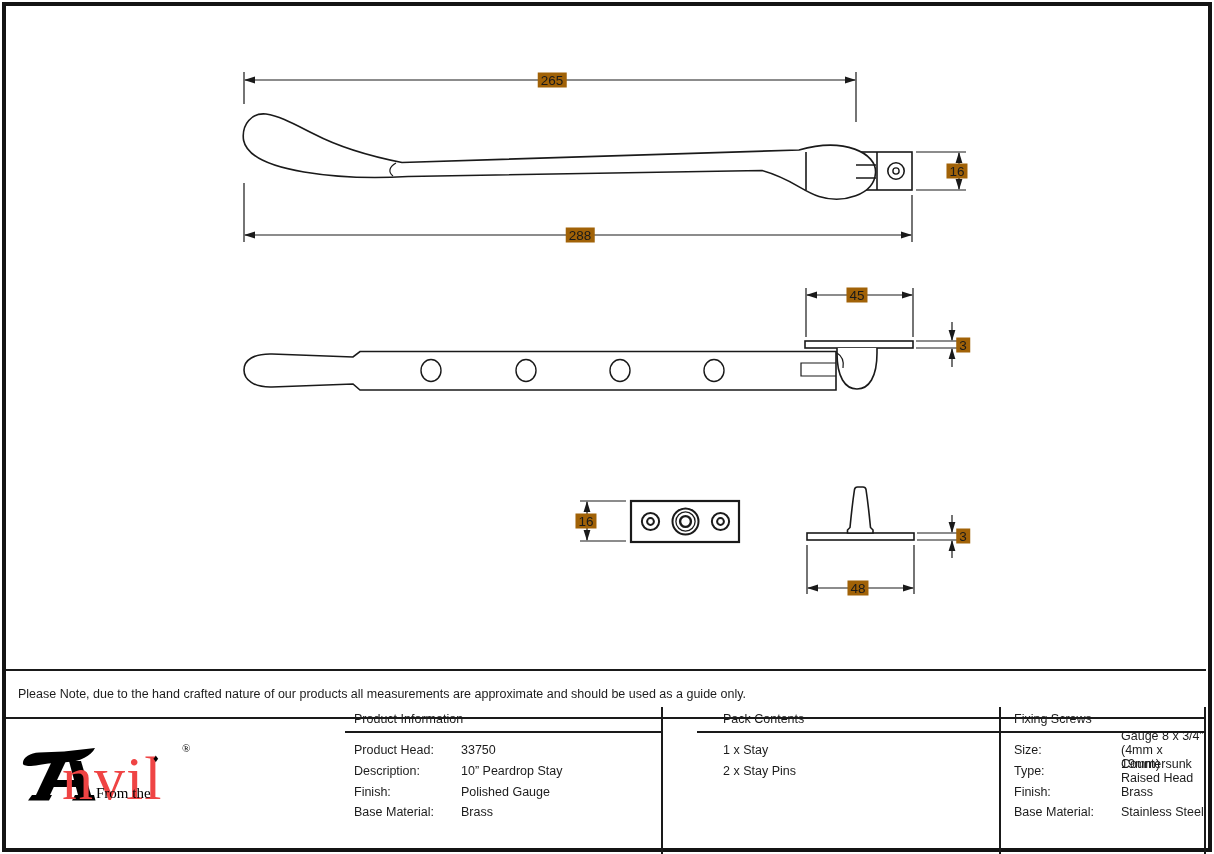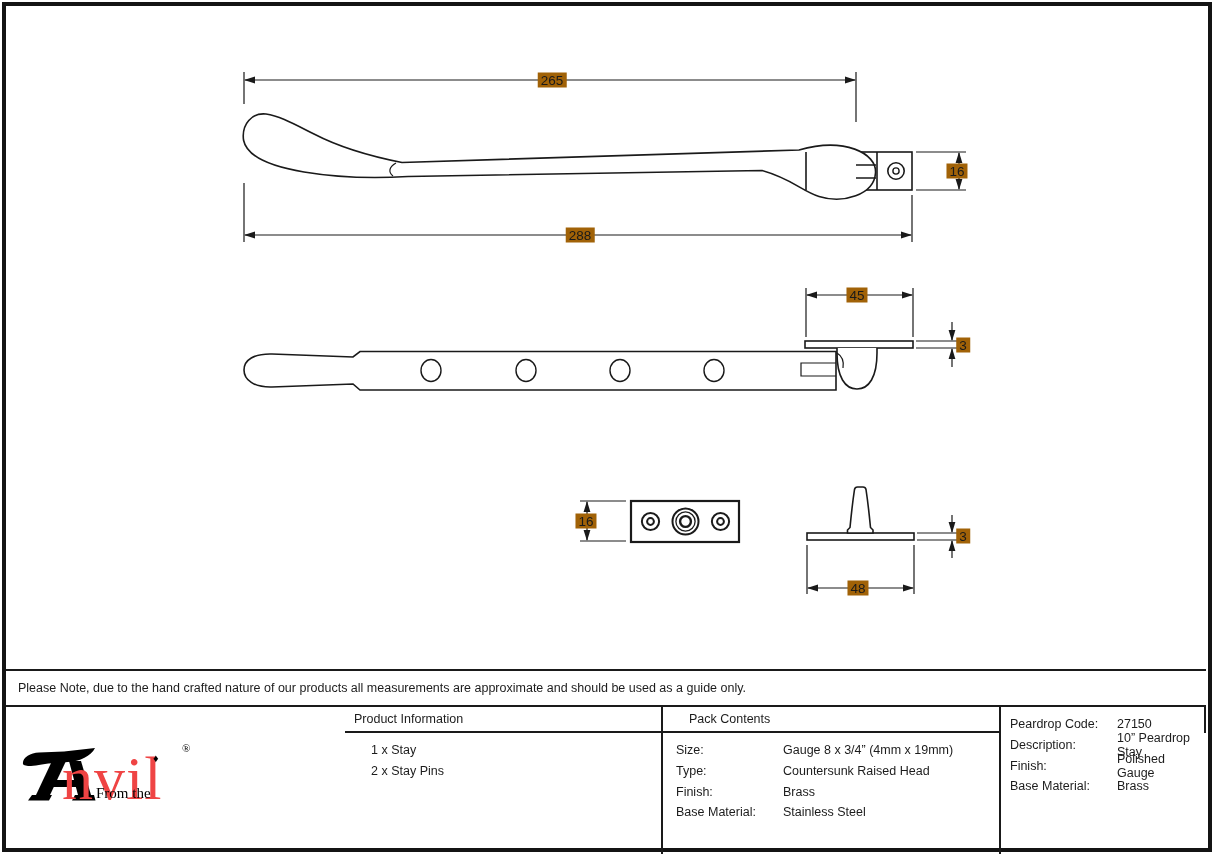--- a/index.html
+++ b/index.html
@@ -2,33 +2,33 @@
 <html><head>
 <meta charset="utf-8">
 <style>
   html,body{margin:0;padding:0;width:1214px;height:854px;background:#fff;overflow:hidden;}
   .sheet{position:absolute;inset:2px;border:4px solid #141414;background:#fff;
          font-family:"Liberation Sans",sans-serif;color:#1c1c1c;}
   .drawing-layer{position:absolute;left:0;top:0;}
   .dim-label{position:absolute;transform:translate(-50%,-50%);font-size:13.5px;
              color:#1a1a1a;background:#a16207;padding:0 3px;white-space:nowrap;z-index:3;}
   
-  .note-row{position:absolute;left:0;top:663px;width:1200px;height:38px;box-sizing:border-box;
+  .note-row{position:absolute;left:0;top:663px;width:1200px;height:50px;box-sizing:border-box;
             border-top:2px solid #1a1a1a;border-bottom:2px solid #1a1a1a;
             display:flex;align-items:center;padding-left:12px;font-size:12.5px;}
   
   .spec-table{position:absolute;left:0;top:701px;width:1200px;height:161px;
               display:grid;grid-template-columns:339px 318px 338px 1fr;
               grid-template-rows:26px 1fr;}
   .hcell{box-sizing:border-box;border-right:2px solid #1a1a1a;border-bottom:2px solid #1a1a1a;
          display:flex;align-items:center;font-size:12.5px;}
   .bcell{box-sizing:border-box;border-right:2px solid #1a1a1a;padding-top:7px;font-size:12.5px;}
   .spec-row{display:flex;height:20.7px;align-items:center;}
   .spec-row .lab{width:107px;flex:none;}
-  .pad1{padding-left:9px;} .pad2{padding-left:26px;} .pad3{padding-left:13px;}
+  .pad1{padding-left:9px;} .pad2{padding-left:26px;margin-left:34px;} .pad3{padding-left:13px;}
   .logo-cell{grid-row:1 / span 2;position:relative;}
   .logo-big{position:absolute;left:56px;top:40px;font-family:"Liberation Serif",serif;
             font-size:62px;line-height:62px;color:#ef4444;letter-spacing:1px;}
   .logo-from{position:absolute;left:90px;top:41px;font-family:"Liberation Serif",serif;
              font-size:15px;color:#000;margin-top:37px;}
   .logo-diamond{position:absolute;left:147px;top:45px;font-size:11px;color:#000;}
   .logo-reg{position:absolute;left:176px;top:35px;font-size:11px;color:#000;
             font-family:"Liberation Serif",serif;}
   svg .ln{stroke:#1a1a1a;fill:none;}
   svg .thin{stroke-width:1.2;}
@@ -140,39 +140,40 @@
   <span class="dim-label" style="left:957px;top:530px">3</span>
   <span class="dim-label" style="left:852px;top:582px">48</span>
 
   <div class="note-row">
     <span>Please Note, due to the hand crafted nature of our products all measurements are approximate and should be used as a guide only.</span>
   </div>
 
   <div class="spec-table">
     <div class="hcell pad1">Product Information</div>
     <div class="hcell pad2">Pack Contents</div>
+    <div class="hcell pad3">Fixing Screws</div>
     <div class="logo-cell">
       <svg style="position:absolute;left:16px;top:40px" width="74" height="55" viewBox="0 0 74 55">
         <path fill="#000" d="M1,17 C0,11 8,6 17,5.5 L42,4.5 L73,1 C69,9 58,14.5 46,15 L33,16 C24,16.5 15,18.5 9,19 C5,19 1.5,18.5 1,17 Z"></path>
         <path fill="#000" d="M30,14 L44,14 L28,48 L14,48 Z"></path>
         <path fill="#000" d="M10,48 L30,48 L27,53.5 L6,53.5 Z"></path>
         <path fill="#000" d="M47,14 L59,14 L69,48 L56,48 Z"></path>
         <path fill="#000" d="M53,48 L72,48 L73.5,53.5 L50,53.5 Z"></path>
         <path fill="#000" d="M25,33 L63,33 L64.5,40 L22,40 Z"></path>
       </svg>
       <div class="logo-big">nvil</div>
       <div class="logo-from">From the</div>
       <div class="logo-diamond">♦</div>
       <div class="logo-reg">®</div>
     </div>
 
     <div class="bcell pad1">
       <div class="spec-row">
-        <span class="lab">Peardrop Code:</span>
-        <span>27150</span>
+        <span class="lab">Product Head:</span>
+        <span>33750</span>
       </div>
       <div class="spec-row">
         <span class="lab">Description:</span>
         <span>10” Peardrop Stay</span>
       </div>
       <div class="spec-row">
         <span class="lab">Finish:</span>
         <span>Polished Gauge</span>
       </div>
       <div class="spec-row">

